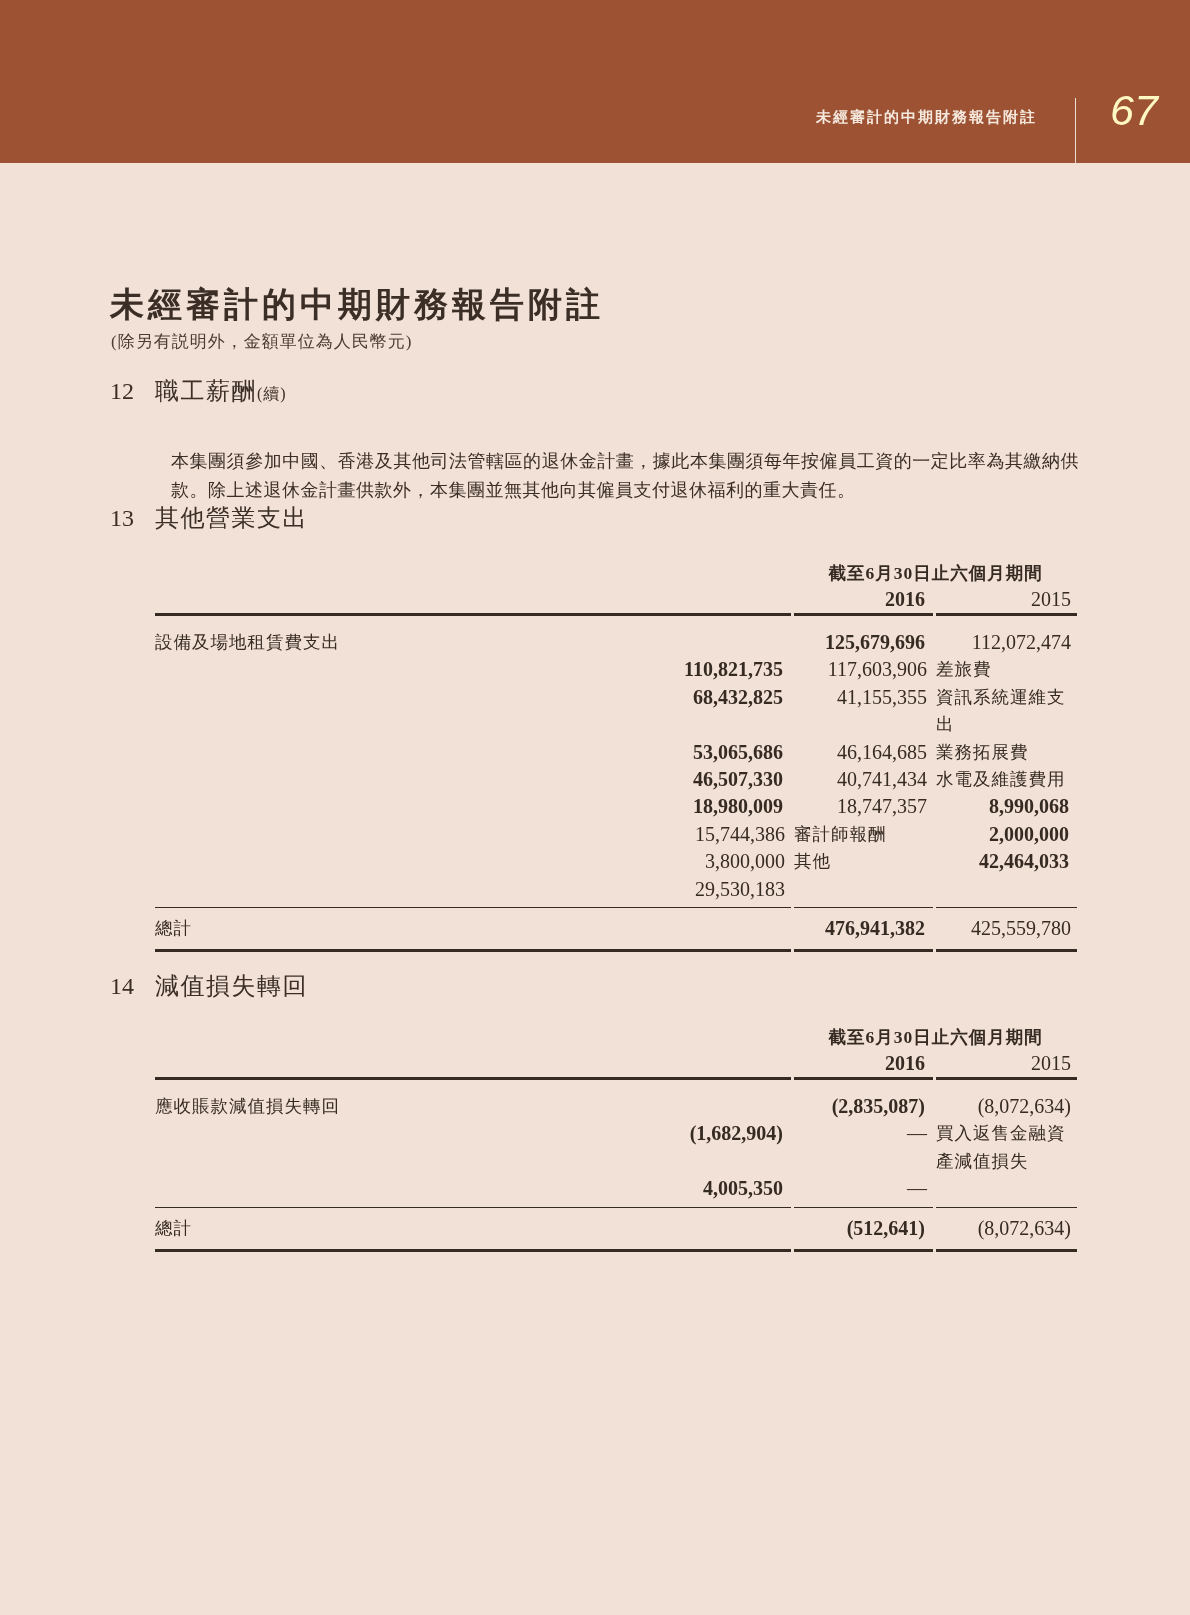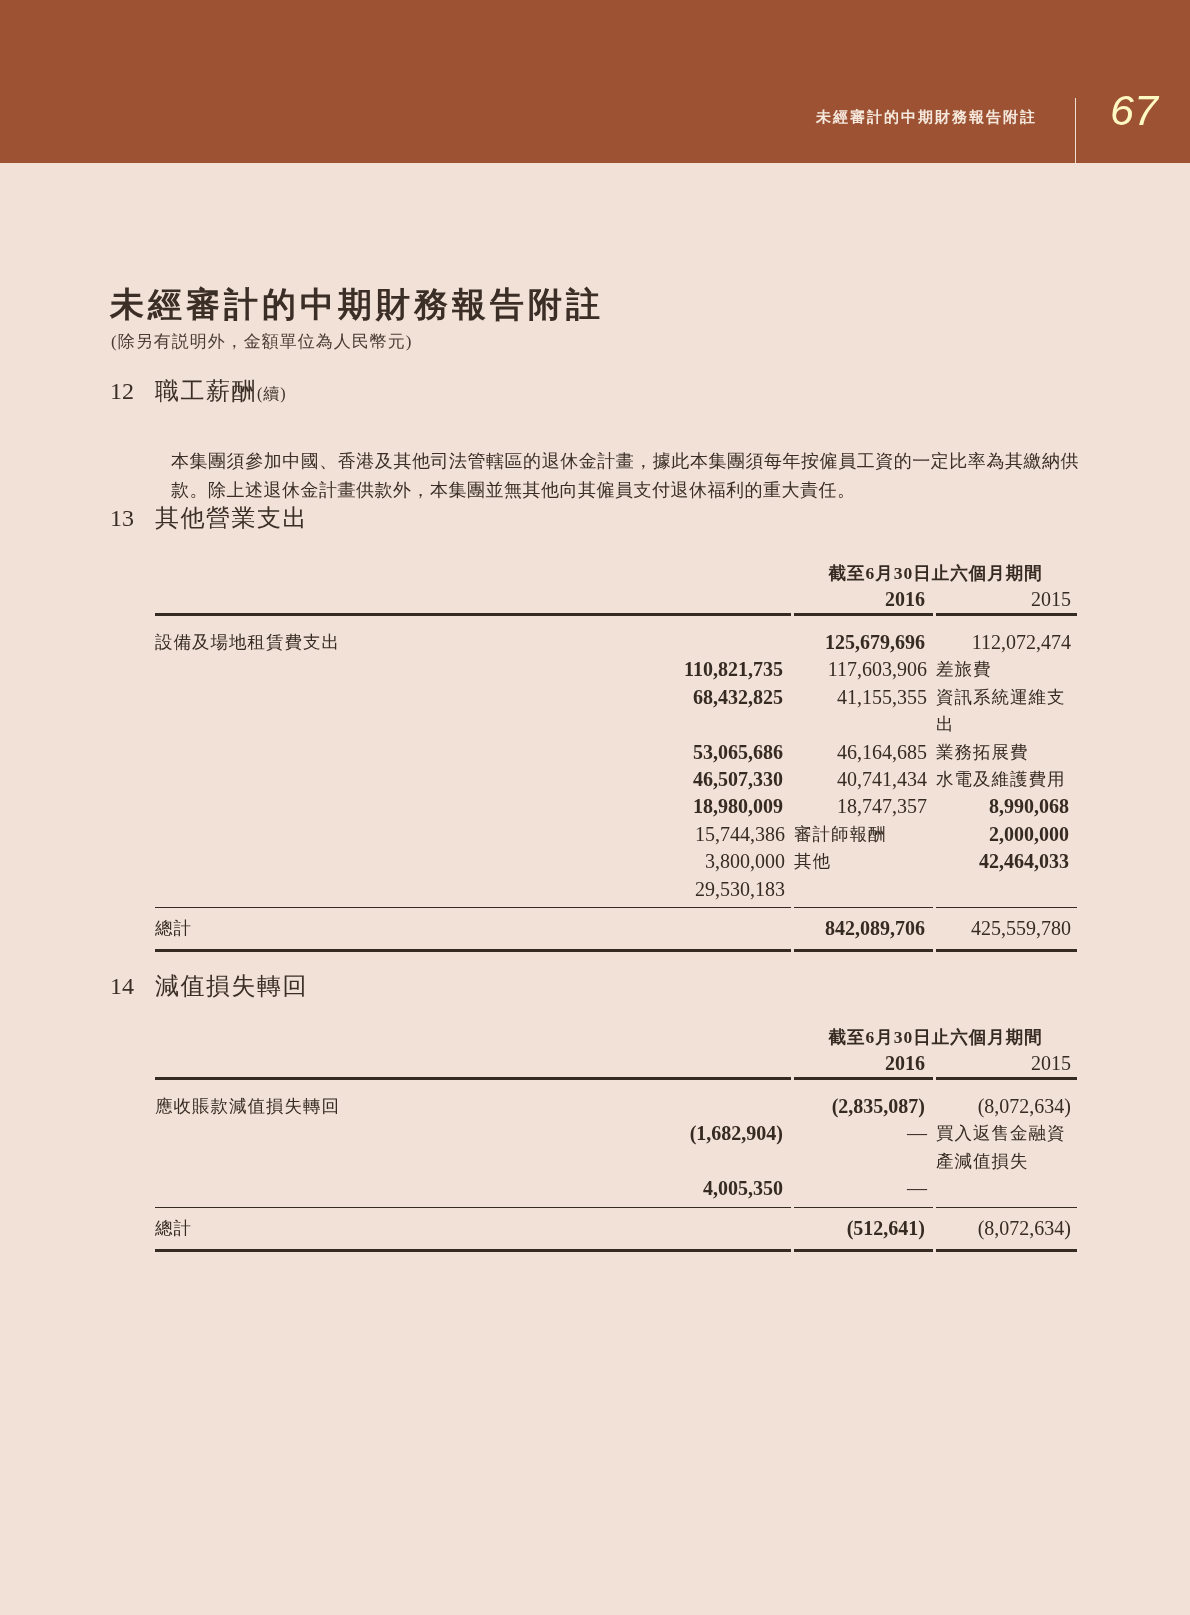--- a/index.html
+++ b/index.html
@@ -128,21 +128,21 @@
       <div class="num c1 bold">42,464,033</div>
       <div class="num c2">29,530,183</div>
     </div>
     <div class="grid rule thin">
         <i></i>
         <i></i>
         <i></i>
       </div>
     <div class="grid t-total">
       <div class="label">總計</div>
-      <div class="num c1 bold">842,089,706</div>
+      <div class="num c1 bold">476,941,382</div>
       <div class="num c2">425,559,780</div>
     </div>
     <div class="grid rule">
         <i></i>
         <i></i>
         <i></i>
       </div>
   </div>
 
   <div class="sec" id="sec14">

